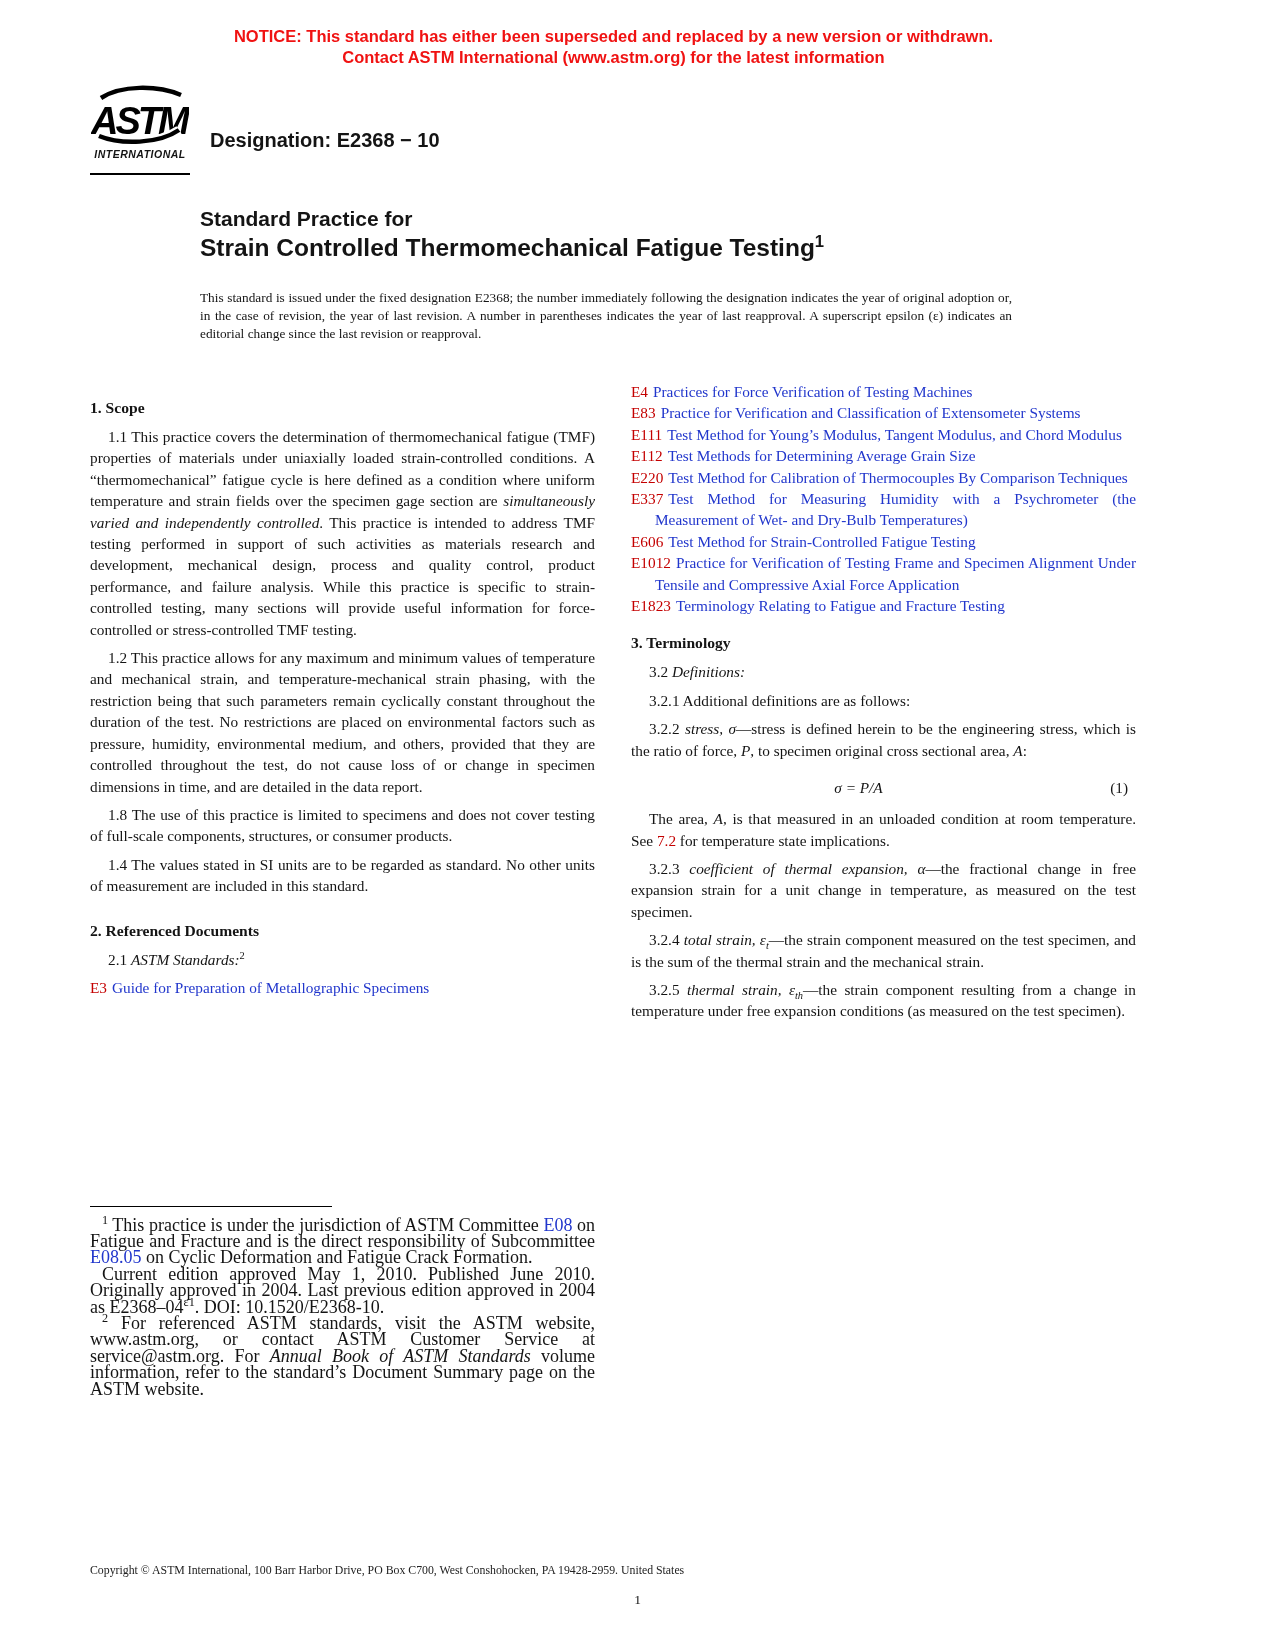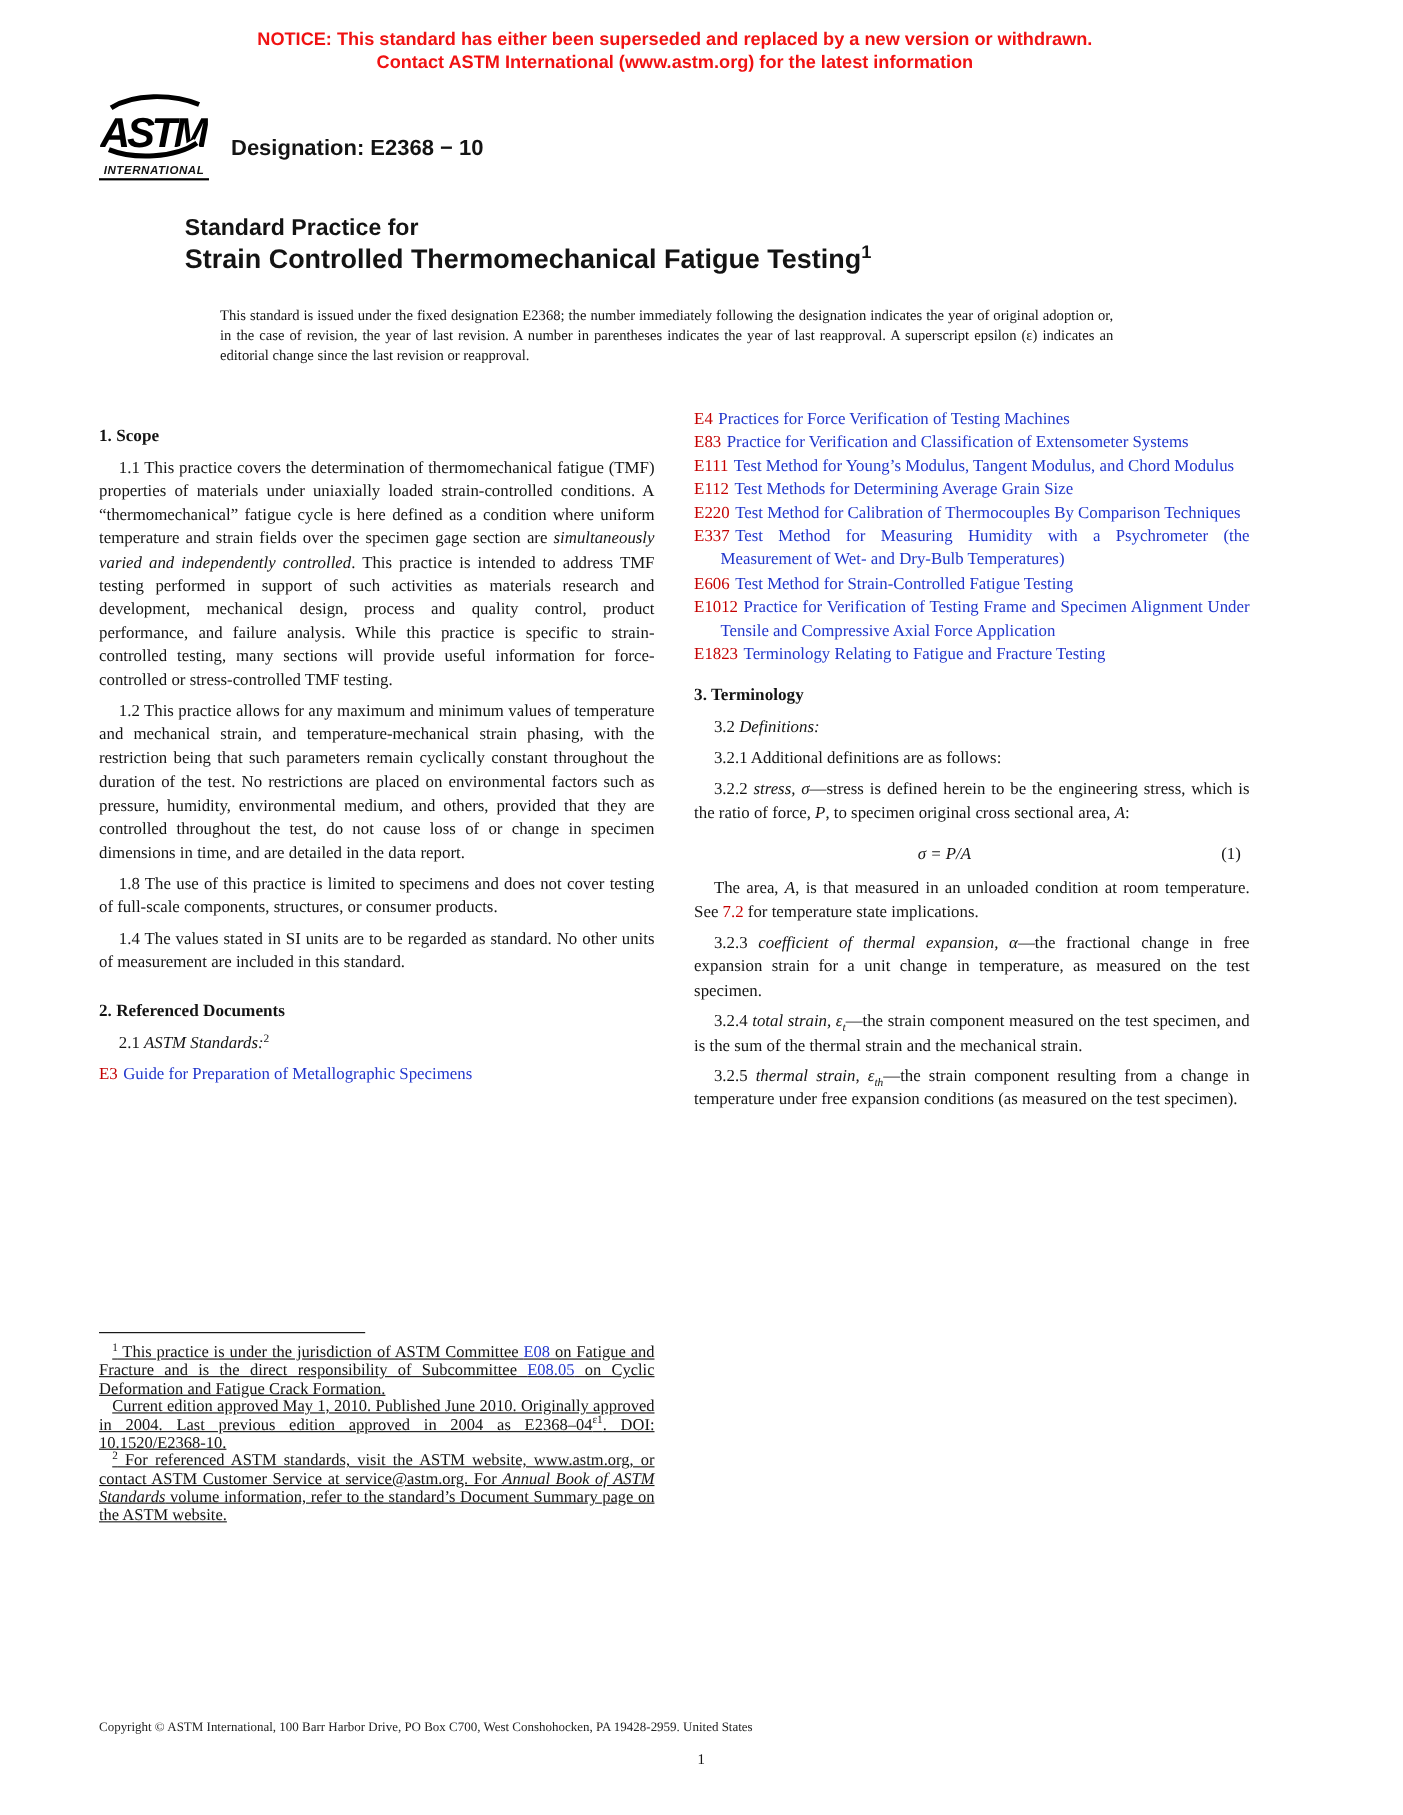--- a/index.html
+++ b/index.html
@@ -25,30 +25,30 @@
   }
 
   
   .header-row { display: flex; align-items: center; margin-top: 6px; }
   .logo { width: 100px; text-align: center; }
   .logo-sub {
     font-family: "Liberation Sans", sans-serif;
     font-weight: bold; font-style: italic;
     font-size: 10.5px; letter-spacing: 0.5px;
     border-bottom: 2px solid #000;
-    padding-bottom: 1px; margin-top: -4px;
+    padding-bottom: 13px; margin-top: -4px;
   }
   .designation {
     font-family: "Liberation Sans", sans-serif;
     font-weight: bold; font-size: 20px;
     margin: 24px 0 0 20px;
   }
 
   
-  .title-block { margin: 30px 0 0 78px; font-family: "Liberation Sans", sans-serif; }
+  .title-block { margin: 30px 0 0 110px; font-family: "Liberation Sans", sans-serif; }
   .title-kicker { font-size: 21px; font-weight: bold; line-height: 27px; }
   .title-main { font-size: 24.5px; font-weight: bold; line-height: 31px; }
 
   .issuance {
     margin: 26px 0 0 110px;
     width: 812px;
     font-size: 13.3px; line-height: 18px;
     text-align: justify;
   }
 
@@ -79,22 +79,22 @@
   .sub  { vertical-align: sub;   font-size: 0.68em; line-height: 0; }
 
   .equation { display: flex; align-items: baseline; margin: 11px 8px 11px 0; font-size: 15.3px; }
   .eq-body { flex: 1; text-align: center; }
   .eq-num  { width: 42px; text-align: right; }
 
   
   .footnote-block { margin-top: auto; padding-top: 26px; }
   .fn-rule { width: 242px; border-top: 1.4px solid #000; margin-bottom: 10px; }
   .fn {
-    font-size: 15px; line-height: 16.4px;
-    text-align: justify; text-indent: 12px; text-decoration: underline;
+    font-size: 18px; line-height: 16.4px;
+    text-align: justify; text-indent: 12px;
   }
 
   
   .copyright {
     position: absolute; left: 90px; bottom: 72px;
     font-size: 11.8px; color: #222;
   }
   .page-number {
     position: absolute; left: 0; right: 0; bottom: 42px;
     text-align: center; font-size: 13.5px;

